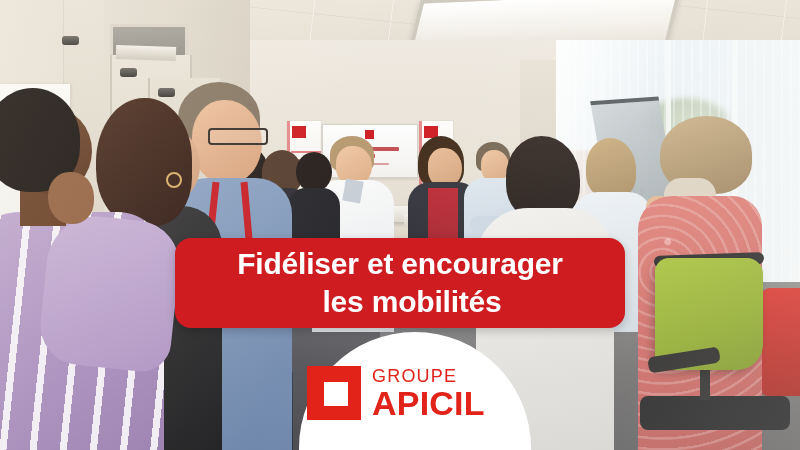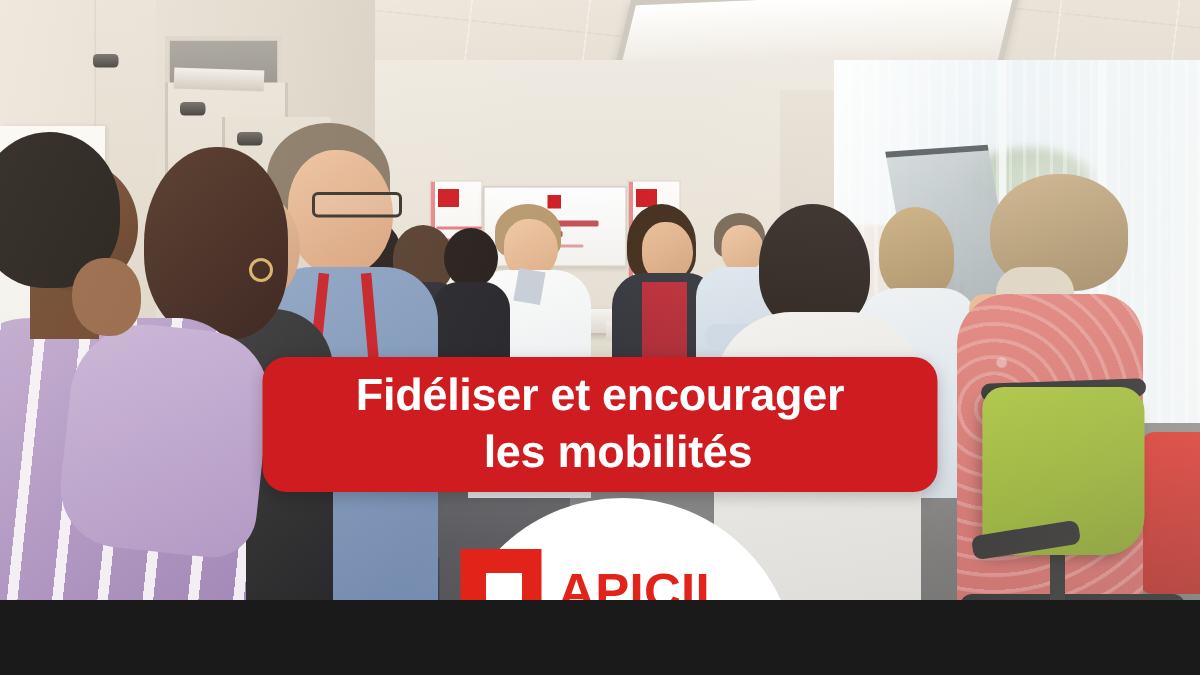--- a/index.html
+++ b/index.html
@@ -1,20 +1,20 @@
 <!DOCTYPE html>
 <html><head>
 <meta charset="utf-8">
 <style>
   html,body{margin:0;padding:0;background:#1a1a1a;}
   body{font-family:"Liberation Sans",sans-serif;}
 
   .stage{
     position:relative;
-    width:800px;height:400px;
+    width:800px;height:450px;
     overflow:hidden;
     background:#b9b0a4;
   }
 
   
   .photo{position:absolute;inset:0;overflow:hidden;}
 
   
   .ceiling{
     position:absolute;left:0;top:0;width:800px;height:120px;
@@ -533,17 +533,18 @@
     <div class="banner-line" style="color: rgb(255, 255, 255); margin-left: 24px;">les mobilités</div>
   </div>
 
   <div class="circle"></div>
   <div class="logo">
     <div class="logo-mark">
       <div class="outer" style="background: rgb(226, 35, 26);"></div>
       <div class="inner"></div>
     </div>
     <div class="logo-text">
+      <div class="logo-groupe" style="color: rgb(226, 35, 26);">GROUPE</div>
       <div class="logo-apicil" style="color: rgb(226, 35, 26);">APICIL</div>
     </div>
   </div>
 
 </div>
 
 </body></html>

